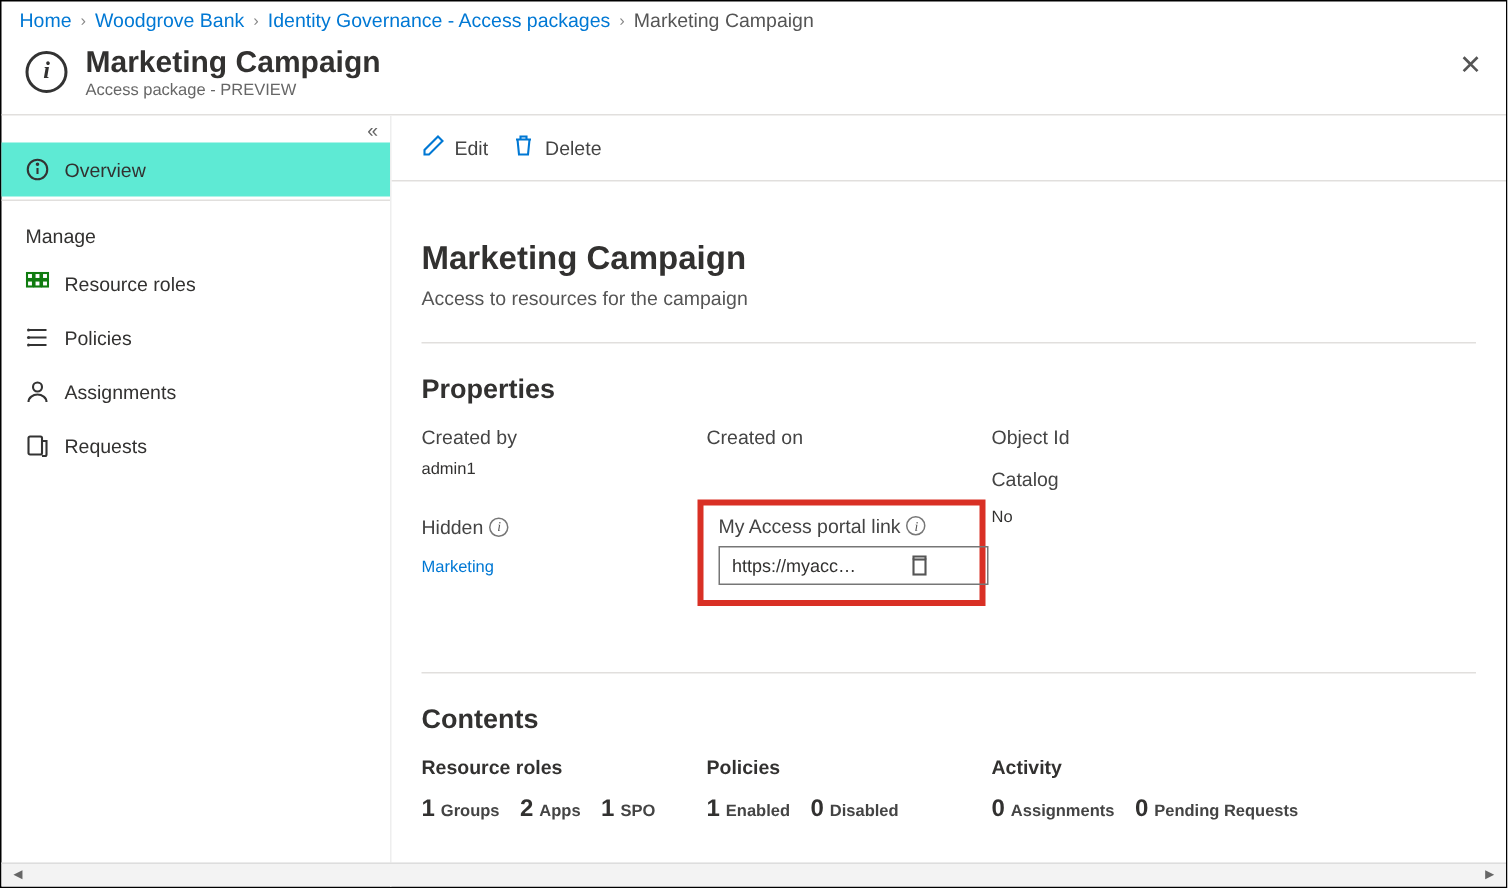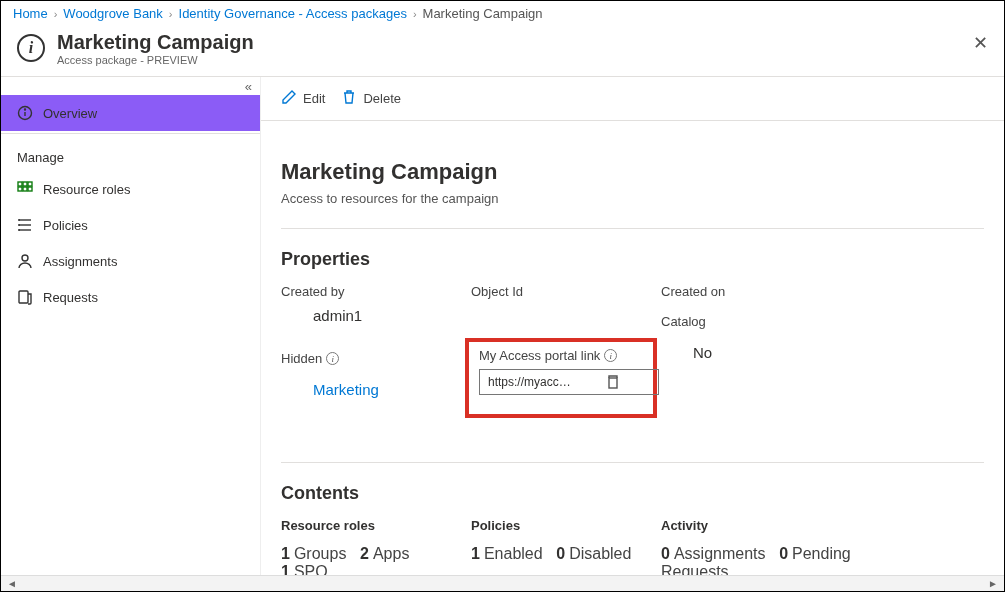--- a/index.html
+++ b/index.html
@@ -12,47 +12,47 @@
     .titlebar { display: flex; align-items: center; padding: 4px 16px 10px 16px; border-bottom: 1px solid #e1dfdd; position: relative; }
     .titlebar .info-circle { width: 28px; height: 28px; border: 2px solid #333; border-radius: 50%; display: flex; align-items: center; justify-content: center; font-family: Georgia, serif; font-weight: bold; font-size: 16px; margin-right: 12px; font-style: italic; }
     .titlebar .titles { display: flex; flex-direction: column; }
     .titlebar h1 { font-size: 20px; font-weight: 600; line-height: 1.2; }
     .titlebar .subtitle { font-size: 11px; color: #666; }
     .titlebar .close { position: absolute; right: 16px; top: 6px; font-size: 18px; cursor: pointer; color: #555; }
     .body { flex: 1; display: flex; min-height: 0; }
     .sidebar { width: 260px; border-right: 1px solid #eee; position: relative; padding-top: 6px; }
     .sidebar .collapse { position: absolute; right: 8px; top: 2px; font-size: 13px; color: #666; cursor: pointer; }
     .sidebar .item { display: flex; align-items: center; gap: 10px; padding: 10px 16px; font-size: 13px; cursor: pointer; }
-    .sidebar .item.active { background: #8b5cf6; }
+    .sidebar .item.active { background: #5eead4; }
     .sidebar .section-label { padding: 14px 16px 6px 16px; font-size: 13px; font-weight: 400; }
     .sidebar .divider { height: 1px; background: #e1dfdd; margin: 2px 0; }
     .sidebar .icon { width: 16px; height: 16px; display: inline-flex; align-items: center; justify-content: center; color: #333; }
     .main { flex: 1; display: flex; flex-direction: column; min-width: 0; gap: 20px; }
     .toolbar { display: flex; align-items: center; gap: 16px; padding: 12px 20px; border-bottom: 1px solid #e1dfdd; }
     .toolbar .btn { display: flex; align-items: center; gap: 6px; color: #444; font-size: 13px; cursor: pointer; }
     .toolbar .btn .icon { color: #0078d4; }
     .content { padding: 18px 20px; overflow: auto; flex: 1; }
     .content h2 { font-size: 22px; font-weight: 700; margin-bottom: 6px; }
     .content .desc { font-size: 13px; color: #555; margin-bottom: 22px; }
     .hr { height: 1px; background: #e1dfdd; margin: 10px 0 20px 0; }
     .section-title { font-size: 18px; font-weight: 700; margin-bottom: 14px; }
     .prop-grid { display: grid; grid-template-columns: 180px 180px 220px; row-gap: 6px; column-gap: 10px; }
     .prop-label { font-size: 13px; color: #444; padding-bottom: 2px; display: flex; align-items: center; gap: 4px; }
-    .prop-value { font-size: 15px; color: #323130; padding-bottom: 14px; margin-left: 32px; }
+    .prop-value { font-size: 11px; color: #323130; padding-bottom: 14px; }
     .prop-value.link { color: #0078d4; cursor: pointer; }
     .info-i { width: 13px; height: 13px; border: 1px solid #777; border-radius: 50%; display: inline-flex; align-items: center; justify-content: center; font-size: 9px; font-family: Georgia, serif; font-style: italic; color: #555; }
     .highlight-box { border: 4px solid #d93025; padding: 6px 10px 10px 10px; margin: -6px; }
     .copy-field { display: flex; align-items: center; border: 1px solid #767676; height: 26px; width: 180px; padding: 0 4px 0 8px; margin-top: 4px; }
     .copy-field span { flex: 1; white-space: nowrap; overflow: hidden; text-overflow: ellipsis; font-size: 12px; color: #323130; }
     .copy-field .copy-icon { width: 16px; height: 16px; color: #555; cursor: pointer; display: flex; align-items: center; justify-content: center; }
     .contents-grid { display: grid; grid-template-columns: 180px 180px 220px; row-gap: 6px; column-gap: 10px; margin-top: 8px; }
     .col-head { font-size: 13px; font-weight: 600; padding-bottom: 6px; }
     .stat { font-size: 13px; }
     .stat b { font-size: 16px; font-weight: 700; margin-right: 4px; }
-    .stat span.lbl { font-size: 16px; color: #444; margin-right: 10px; }
+    .stat span.lbl { font-size: 11px; color: #444; margin-right: 10px; font-weight: bold; }
     .scrollbar-bottom { position: absolute; bottom: 0; left: 0; right: 0; height: 16px; background: #f3f3f3; border-top: 1px solid #ddd; display: flex; align-items: center; justify-content: space-between; padding: 0 2px; }
     .scrollbar-bottom .arrow { font-size: 10px; color: #666; cursor: pointer; padding: 0 4px; }
     svg.i { width: 16px; height: 16px; stroke: currentColor; fill: none; stroke-width: 1.4; }
   </style>
 </head>
 <body>
 
 <div class="root">
 
   <div class="breadcrumb">
@@ -158,22 +158,22 @@
       </div>
 
       <div class="content">
         <h2>Marketing Campaign</h2>
         <div class="desc">Access to resources for the campaign</div>
         <div class="hr"></div>
 
         <div class="section-title">Properties</div>
         <div class="prop-grid">
           <div class="prop-label">Created by</div>
+          <div class="prop-label">Created on</div>
           <div class="prop-label">Object Id</div>
-          <div class="prop-label">Created on</div>
 
           <div class="prop-value">admin1</div>
           <div class="prop-value"></div>
 
           <div class="prop-label">Catalog</div>
           <div class="prop-label">
             <span>Hidden</span>
             <span class="info-i">i</span>
           </div>
           <div class="highlight-box" style="grid-row: span 2;">

